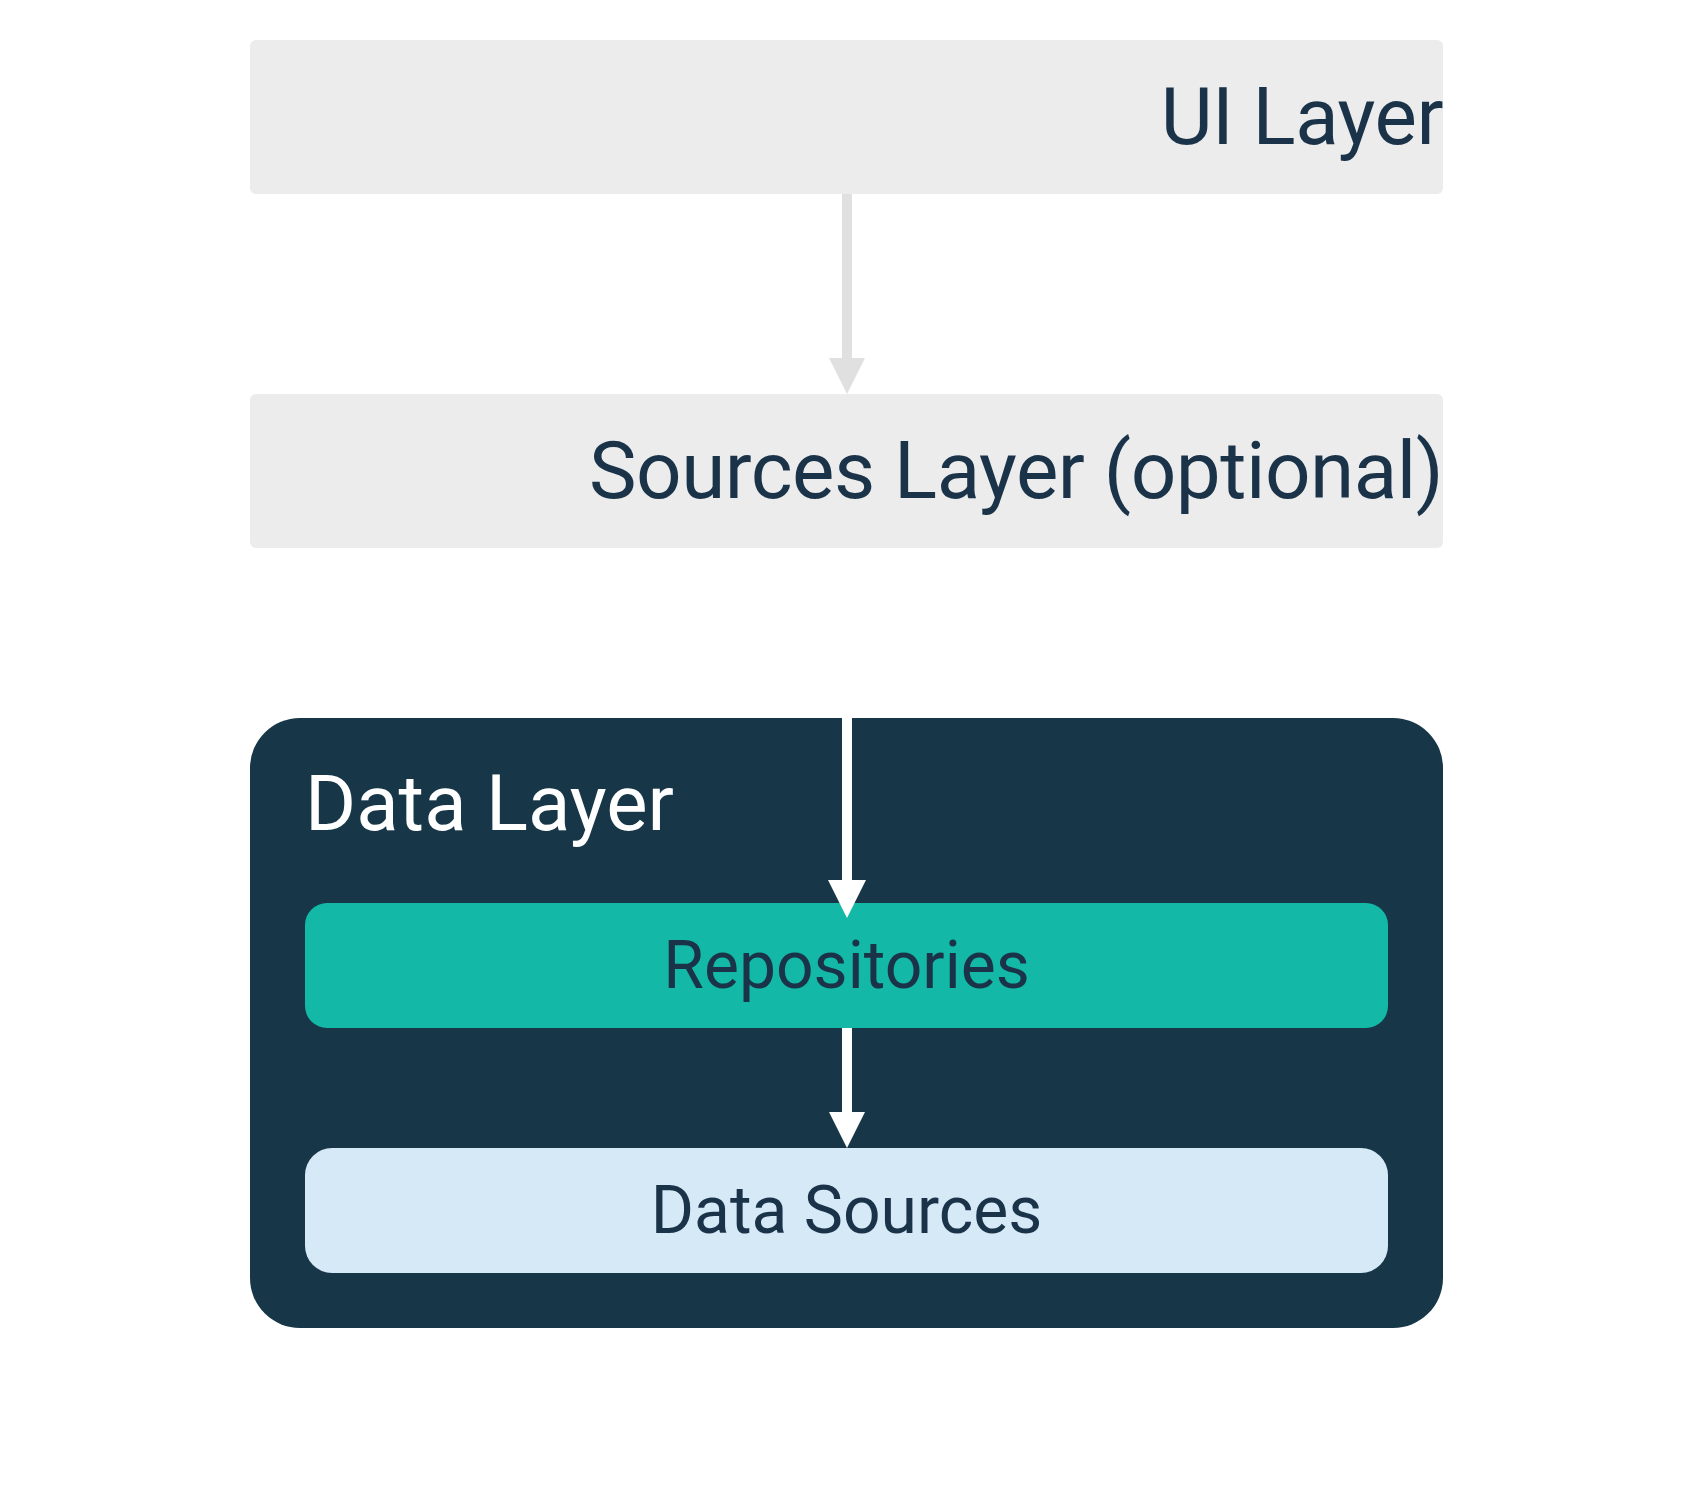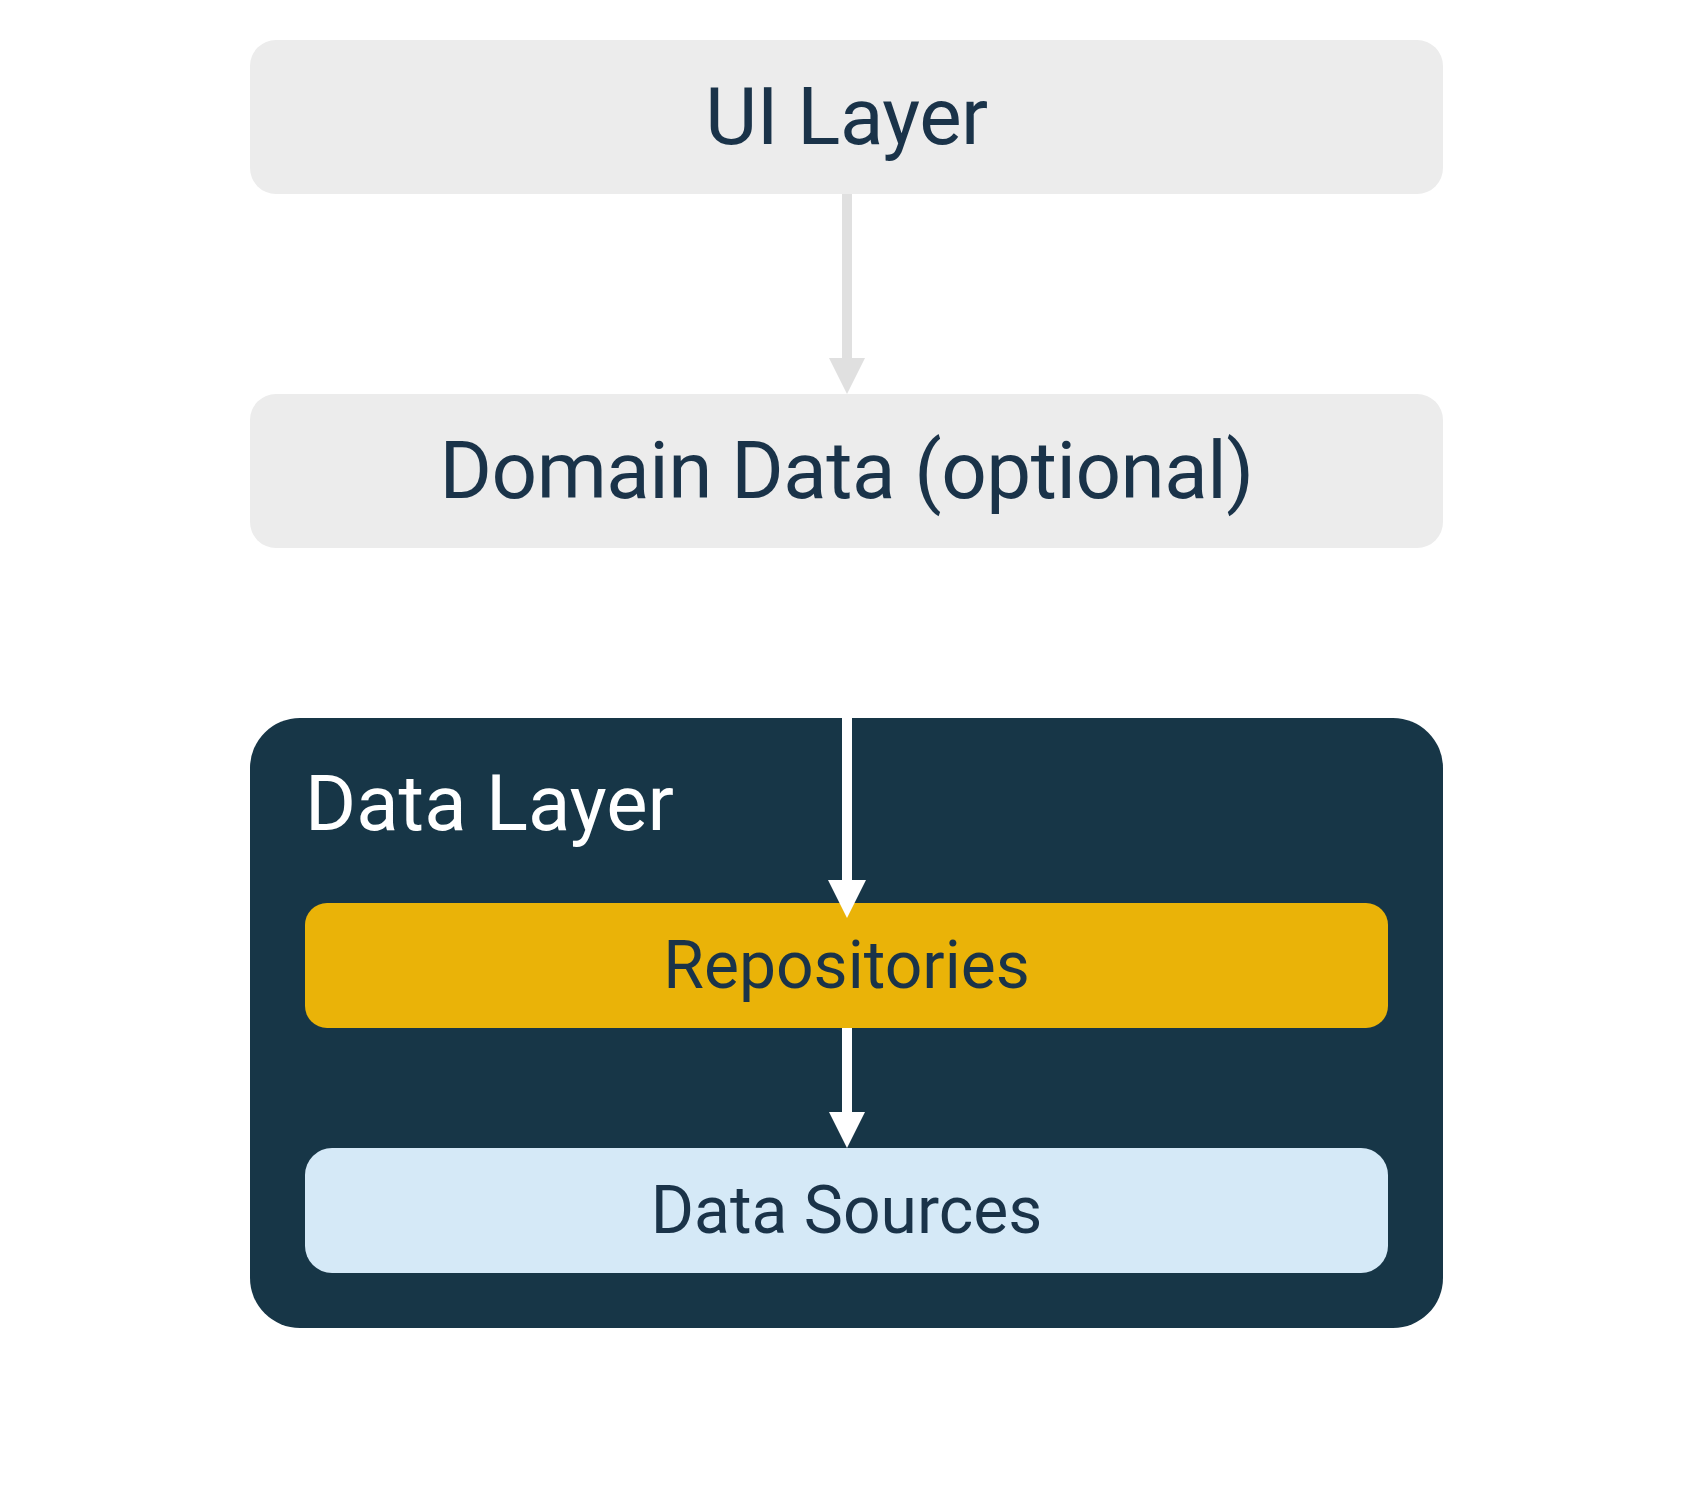--- a/index.html
+++ b/index.html
@@ -12,23 +12,23 @@
     }
     .diagram {
       display: flex;
       flex-direction: column;
       align-items: center;
       width: 100%;
     }
     .layer-box {
       width: 100%;
       background: #ececec;
-      border-radius: 26px;
-      padding: 30px 10px;
-      text-align: center;
+      border-radius: 6px;
+      padding: 30px 0;
+      text-align: right;
     }
     .layer-label {
       font-size: 80px;
       font-weight: 400;
       color: #1a3349;
       letter-spacing: -0.5px;
     }
     .arrow-gap-outer {
       height: 200px;
       display: flex;
@@ -50,21 +50,21 @@
       color: #ffffff;
       margin-bottom: 54px;
     }
     .inner-box {
       width: 100%;
       border-radius: 22px;
       padding: 24px 0;
       text-align: center;
     }
     .inner-box.repositories {
-      background: #eab308;
+      background: #14b8a6;
       margin-top: 40px;
     }
     .inner-box.data-sources {
       background: #d5e9f7;
       border-radius: 27px;
     }
     .inner-label {
       font-size: 66px;
       font-weight: 400;
       color: #1a3349;
@@ -87,21 +87,21 @@
   </div>
 
   <div class="arrow-gap-outer">
     <svg class="arrow" width="48" height="200" viewBox="0 0 48 200">
       <line x1="24" y1="0" x2="24" y2="170" stroke="#e0e0e0" stroke-width="10"></line>
       <polygon points="24,200 6,164 42,164" fill="#e0e0e0"></polygon>
     </svg>
   </div>
 
   <div class="layer-box">
-    <span class="layer-label">Domain Data (optional)</span>
+    <span class="layer-label">Sources Layer (optional)</span>
   </div>
 
   <div class="arrow-gap-outer" style="height:170px"></div>
 
   <div class="data-layer-container">
 
     <svg class="arrow" width="48" height="370" viewBox="0 0 48 370" style="position:absolute; top:-170px; left:50%; transform:translateX(-50%); z-index:2">
       <line x1="24" y1="0" x2="24" y2="340" stroke="#ffffff" stroke-width="10"></line>
       <polygon points="24,370 5,332 43,332" fill="#ffffff"></polygon>
     </svg>

